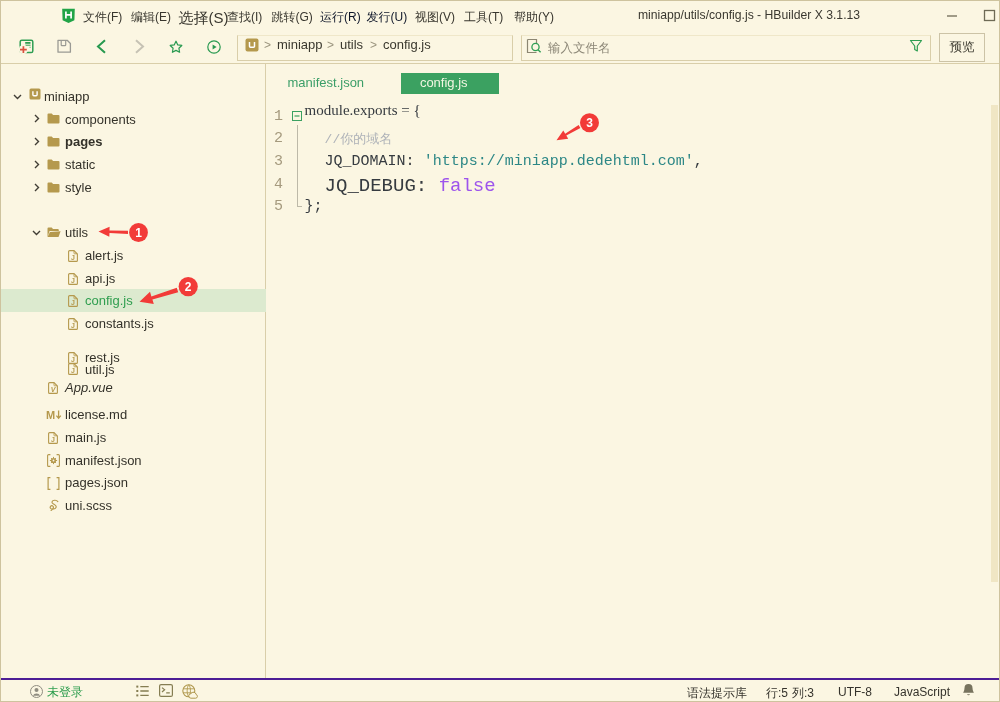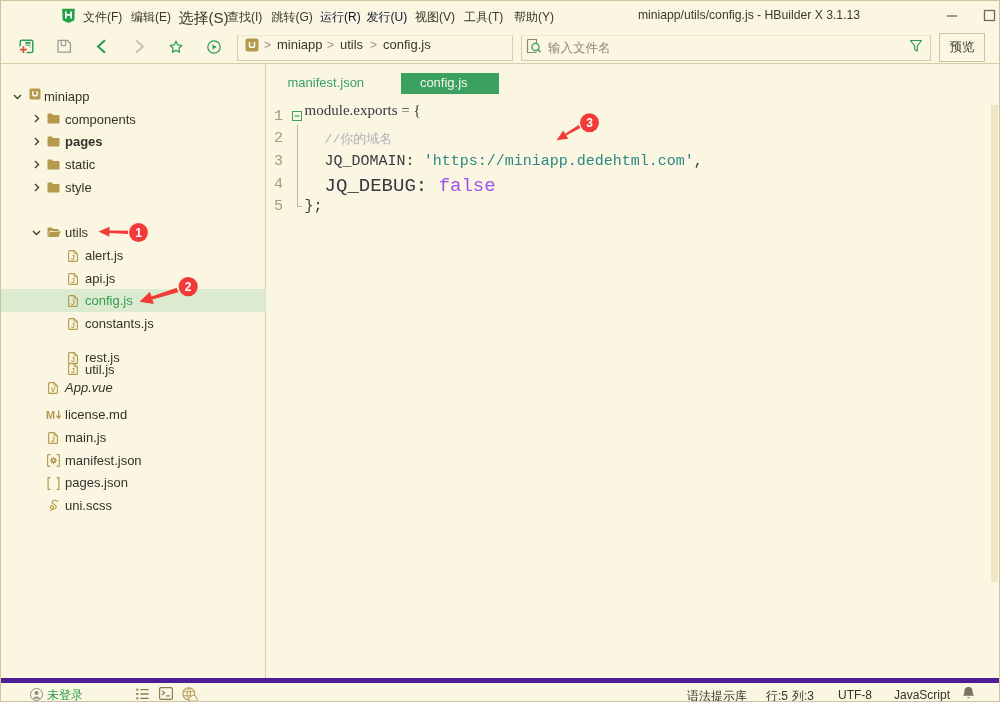--- a/index.html
+++ b/index.html
@@ -245,21 +245,21 @@
     </svg>
 <div class="abs" style="left:29.5px;top:60.5px;width:1px;height:81.5px;background:#BDB9A8"></div>
 <div class="abs" style="left:29.5px;top:141.5px;width:5px;height:1px;background:#BDB9A8"></div>
 <div class="abs" style="left:37.6px;top:38px;font-family:Liberation Serif, serif;font-size:15px;white-space:pre"><span style="color:#363B40">module.exports = {</span></div>
 <div class="abs" style="left:57.6px;top:66.0px;font-family:'Liberation Mono',monospace;font-size:13px;white-space:pre"><span style="color:#AEB2B8">//你的域名</span></div>
 <div class="abs" style="left:57.6px;top:88.7px;font-family:'Liberation Mono',monospace;font-size:15px;white-space:pre"><span style="color:#363B40">JQ_DOMAIN: </span><span style="color:#2C8786">'https://miniapp.dedehtml.com'</span><span style="color:#363B40">,</span></div>
 <div class="abs" style="left:57.6px;top:111.4px;font-family:Liberation Mono, monospace;font-size:19px;white-space:pre"><span style="color:#363B40">JQ_DEBUG: </span><span style="color:#9D54EC">false</span></div>
 <div class="abs" style="left:37.6px;top:134.1px;font-family:'Liberation Mono',monospace;font-size:15px;white-space:pre"><span style="color:#363B40">};</span></div>
 <div class="abs" style="left:723.5px;top:40.5px;width:7.5px;height:477px;background:#F0E6C4"></div>
 </div>
-<div class="abs" style="left:0;top:677px;width:998px;height:23px;border-top:5px solid #4c1d95">
+<div class="abs" style="left:0;top:677px;width:998px;height:23px;border-top:2px solid #4c1d95">
 <svg class="abs" style="left:29px;top:5px" width="13" height="13" viewBox="0 0 13 13">
 <circle cx="6.5" cy="6.5" r="6" fill="none" stroke="#8F8C80" stroke-width="1"></circle>
 <circle cx="6.5" cy="5" r="2" fill="#8F8C80"></circle>
 <path d="M2.8 10.8 a4.2 4.2 0 0 1 7.4 0" fill="#8F8C80"></path>
     </svg>
 <div class="abs" style="left:46px;top:4px;font-size:12px;color:#2F9E4F">未登录</div>
 <svg class="abs" style="left:135px;top:5px" width="13" height="12" viewBox="0 0 13 12">
 <rect x="0.3" y="0.6" width="2" height="2" fill="#857D52"></rect>
       <rect x="0.3" y="5" width="2" height="2" fill="#857D52"></rect>
       <rect x="0.3" y="9.4" width="2" height="2" fill="#857D52"></rect>

